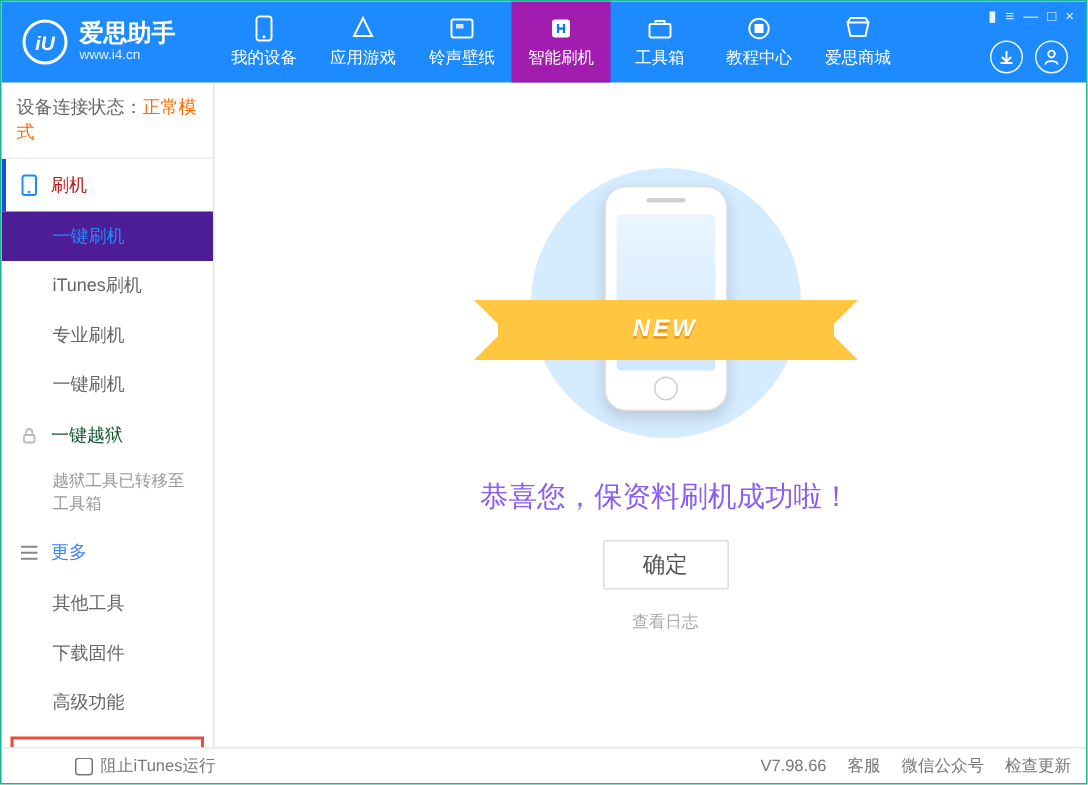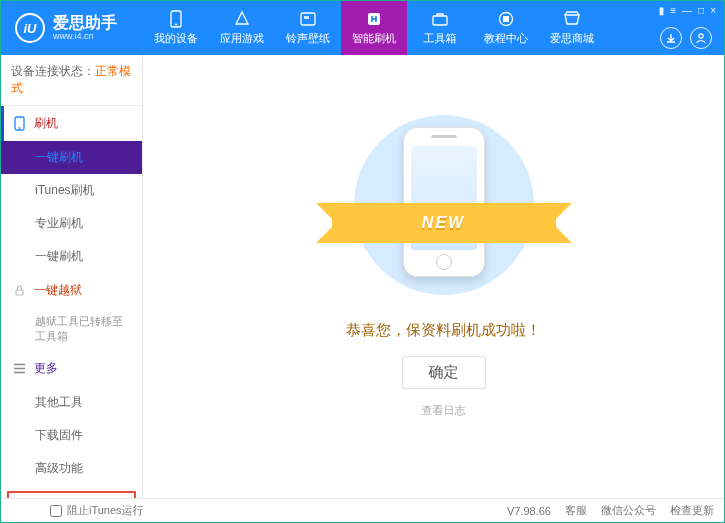--- a/index.html
+++ b/index.html
@@ -15,39 +15,39 @@
 .nav-item.active { background: #a21caf; }
 .nav-icon { width: 18px; height: 18px; display: flex; align-items: center; justify-content: center; }
 .header-right { position: absolute; right: 8px; top: 4px; display: flex; gap: 6px; font-size: 10px; align-items: center; }
 .header-right .win-btn { cursor: pointer; opacity: 0.9; }
 .header-circles { position: absolute; right: 12px; bottom: 6px; display: flex; gap: 8px; }
 .hc { width: 22px; height: 22px; border: 1.5px solid rgba(255,255,255,0.9); border-radius: 50%; display: flex; align-items: center; justify-content: center; font-size: 11px; cursor: pointer; }
 .body { display: flex; height: calc(100% - 54px - 24px); gap: 20px; }
 .sidebar { width: 142px; border-right: 1px solid #e6e6e6; display: flex; flex-direction: column; font-size: 12px; overflow: hidden; }
 .status { padding: 8px 10px; color: #666; border-bottom: 1px solid #eee; }
 .status .mode { color: #ff6a00; }
-.sec-head { display: flex; align-items: center; gap: 8px; padding: 9px 12px; color: #4c1d95; cursor: pointer; }
+.sec-head { display: flex; align-items: center; gap: 8px; padding: 9px 12px; color: #3b82f6; cursor: pointer; }
 .sec-head.blue { color: #b91c1c; border-left: 3px solid #1d4ed8; padding-left: 9px; }
 .sub-item { padding: 8px 10px 8px 34px; color: #666; cursor: pointer; }
 .sub-item.active { background: #4c1d95; color: #1d8bff; }
 .sub-note { padding: 6px 10px 6px 34px; color: #999; font-size: 11px; line-height: 1.4; }
 .checks { border: 2px solid #e74c3c; margin: 6px 6px; padding: 6px 4px; display: flex; gap: 8px; align-items: center; }
 .main { flex: 1; position: relative; display: flex; flex-direction: column; align-items: center; justify-content: center; }
 .illus { width: 180px; height: 180px; position: relative; margin-top: -20px; }
 .illus-bg { position: absolute; inset: 0; border-radius: 50%; background: #d5ebff; }
 .illus-phone { position: absolute; left: 50%; top: 50%; transform: translate(-50%,-52%); width: 82px; height: 150px; background: #fff; border-radius: 14px; box-shadow: 0 4px 10px rgba(0,0,0,0.15); border: 1px solid #e0e0e0; }
 .illus-phone::before { content: ""; position: absolute; left: 50%; top: 7px; transform: translateX(-50%); width: 26px; height: 3px; background: #d0d0d0; border-radius: 2px; }
 .illus-phone::after { content: ""; position: absolute; left: 50%; bottom: 6px; transform: translateX(-50%); width: 14px; height: 14px; border: 1.5px solid #d0d0d0; border-radius: 50%; }
 .illus-screen { position: absolute; top: 18px; left: 7px; right: 7px; bottom: 26px; background: linear-gradient(#eaf5ff,#d0e8ff); border-radius: 3px; }
 .ribbon { position: absolute; left: -22px; right: -22px; top: 60%; height: 40px; background: #ffc640; transform: translateY(-50%); display: flex; align-items: center; justify-content: center; }
 .ribbon::before, .ribbon::after { content: ""; position: absolute; top: 0; width: 0; height: 0; border: 20px solid #ffc640; }
 .ribbon::before { left: -16px; border-left-color: transparent; }
 .ribbon::after { right: -16px; border-right-color: transparent; }
 .ribbon-text { font-weight: 900; font-size: 16px; color: #fff; letter-spacing: 2px; font-style: italic; text-shadow: 0 2px 0 #e6a020; }
-.msg { margin-top: 26px; font-size: 15px; color: #a16207; }
+.msg { margin-top: 26px; font-size: 19px; color: #8b5cf6; }
 .ok-btn { margin-top: 16px; border: 1px solid #ddd; background: #fff; padding: 6px 26px; font-size: 15px; color: #555; cursor: pointer; border-radius: 2px; }
 .log-link { margin-top: 14px; font-size: 11px; color: #aaa; cursor: pointer; }
 .footer { height: 24px; border-top: 1px solid #e6e6e6; display: flex; align-items: center; font-size: 11px; color: #777; padding: 0 10px; justify-content: space-between; }
 .foot-left { display: flex; align-items: center; gap: 5px; margin-left: 39px; }
 .foot-right { display: flex; align-items: center; gap: 14px; }
 .foot-right span { cursor: pointer; }
 svg { display: block; }
 </style>
 </head>
 <body>
@@ -157,21 +157,21 @@
           <rect x="2" y="1" width="9" height="13" rx="1.5" fill="none" stroke="#1d8bff" stroke-width="1.3"></rect>
           <circle cx="6.5" cy="12" r="0.9" fill="#1d8bff"></circle>
         </svg>
       <span>刷机</span>
     </div>
     <div class="sub-item active">一键刷机</div>
     <div class="sub-item">iTunes刷机</div>
     <div class="sub-item">专业刷机</div>
     <div class="sub-item">一键刷机</div>
 
-    <div class="sec-head" style="color:#c2410c">
+    <div class="sec-head" style="color:#14532d">
       <svg width="13" height="13" viewBox="0 0 13 13">
           <rect x="3" y="6" width="7" height="5" rx="1" fill="none" stroke="#bbb" stroke-width="1.2"></rect>
           <path d="M4.5 6 V4 a2 2 0 0 1 4 0 V6" fill="none" stroke="#bbb" stroke-width="1.2"></path>
         </svg>
       <span>一键越狱</span>
     </div>
     <div class="sub-note">越狱工具已转移至工具箱</div>
 
     <div class="sec-head">
       <svg width="13" height="11" viewBox="0 0 13 11">

